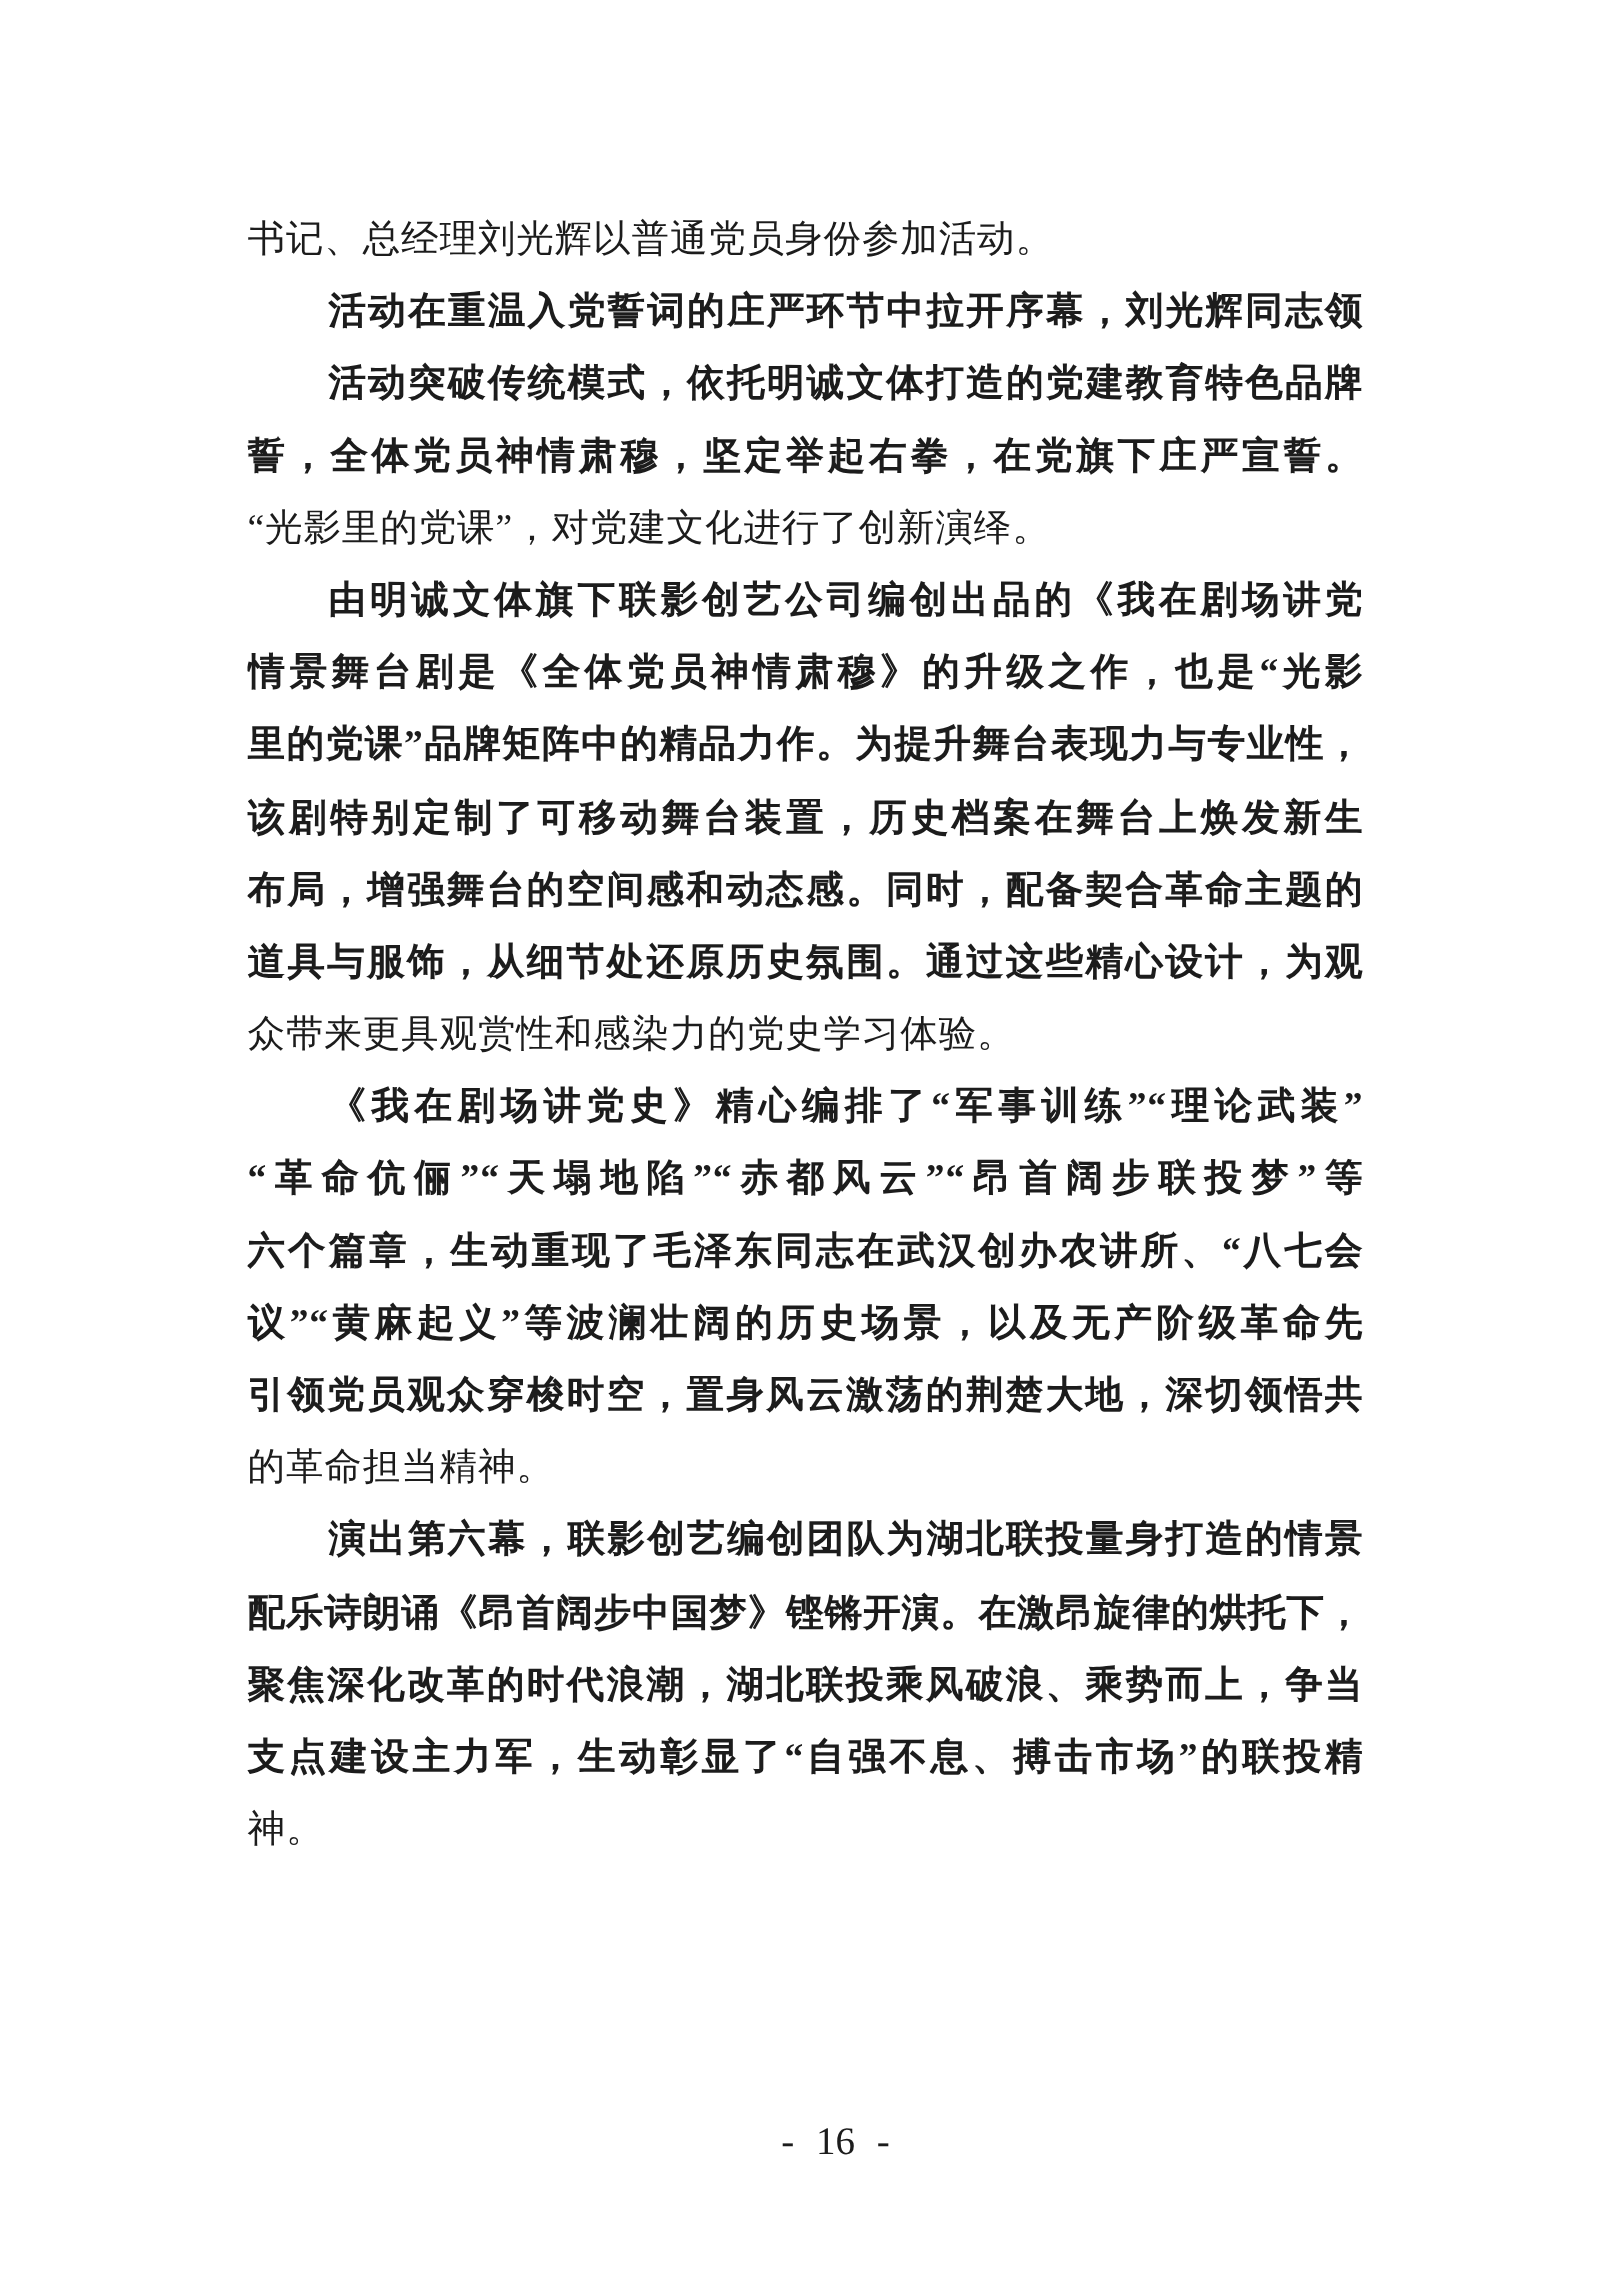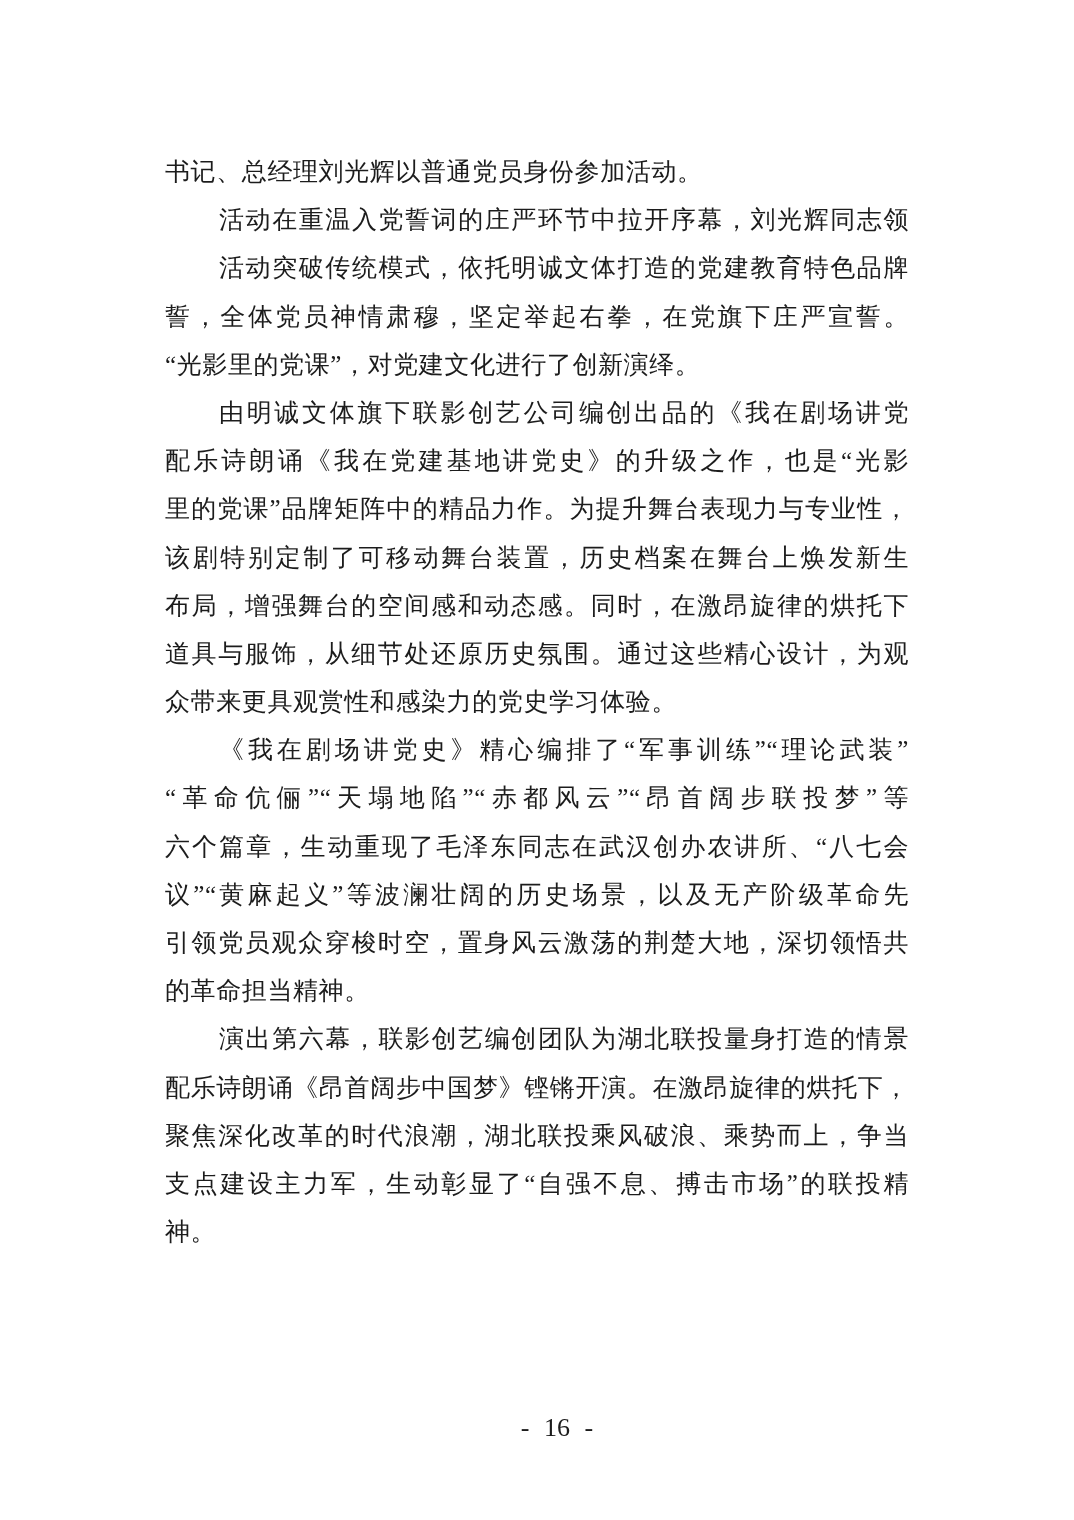--- a/index.html
+++ b/index.html
@@ -11,39 +11,40 @@
     position: relative;
     width: 1074px;
     height: 1520px;
     background: #ffffff;
     overflow: hidden;
     font-family: "Liberation Serif", serif;
   }
   .doc-body {
     position: absolute;
     left: 165px;
-    top: 148px;
+    top: 136px;
     width: 744px;
     color: #1c1c1c;
   }
   .line {
     font-size: 25px;
     letter-spacing: 0.6px;
     height: 48.2px;
     line-height: 48.2px;
     overflow: hidden;
     text-align: left;
     white-space: normal;
     word-break: keep-all;
   }
   .line.fill {
     text-align: justify;
     text-align-last: justify;
     text-justify: inter-character;
     word-break: normal;
+    font-weight: bold;
   }
   .line.indent {
     padding-left: 54px;
   }
   .footer {
     position: absolute;
     top: 1406px;
     left: 0;
     width: 1074px;
     height: 44px;
@@ -59,24 +60,24 @@
 <body>
 
 <div class="page">
   <div class="doc-body">
       <div class="line">书记、总经理刘光辉以普通党员身份参加活动。</div>
       <div class="line indent fill">活动在重温入党誓词的庄严环节中拉开序幕，刘光辉同志领</div>
       <div class="line indent fill">活动突破传统模式，依托明诚文体打造的党建教育特色品牌</div>
       <div class="line fill">誓，全体党员神情肃穆，坚定举起右拳，在党旗下庄严宣誓。</div>
       <div class="line">“光影里的党课”，对党建文化进行了创新演绎。</div>
       <div class="line indent fill">由明诚文体旗下联影创艺公司编创出品的《我在剧场讲党史》</div>
-      <div class="line fill">配乐诗朗诵《我在党建基地讲党史》的升级之作，也是“光影</div>
+      <div class="line fill">情景舞台剧是《全体党员神情肃穆》的升级之作，也是“光影</div>
       <div class="line fill">里的党课”品牌矩阵中的精品力作。为提升舞台表现力与专业性，</div>
       <div class="line fill">该剧特别定制了可移动舞台装置，历史档案在舞台上焕发新生</div>
-      <div class="line fill">布局，增强舞台的空间感和动态感。同时，在激昂旋律的烘托下</div>
+      <div class="line fill">布局，增强舞台的空间感和动态感。同时，配备契合革命主题的</div>
       <div class="line fill">道具与服饰，从细节处还原历史氛围。通过这些精心设计，为观</div>
       <div class="line">众带来更具观赏性和感染力的党史学习体验。</div>
       <div class="line indent fill">《我在剧场讲党史》精心编排了“军事训练”“理论武装”</div>
       <div class="line fill">“革命伉俪”“天塌地陷”“赤都风云”“昂首阔步联投梦”等</div>
       <div class="line fill">六个篇章，生动重现了毛泽东同志在武汉创办农讲所、“八七会</div>
       <div class="line fill">议”“黄麻起义”等波澜壮阔的历史场景，以及无产阶级革命先</div>
       <div class="line fill">引领党员观众穿梭时空，置身风云激荡的荆楚大地，深切领悟共</div>
       <div class="line">的革命担当精神。</div>
       <div class="line indent fill">演出第六幕，联影创艺编创团队为湖北联投量身打造的情景</div>
       <div class="line fill">配乐诗朗诵《昂首阔步中国梦》铿锵开演。在激昂旋律的烘托下，</div>

